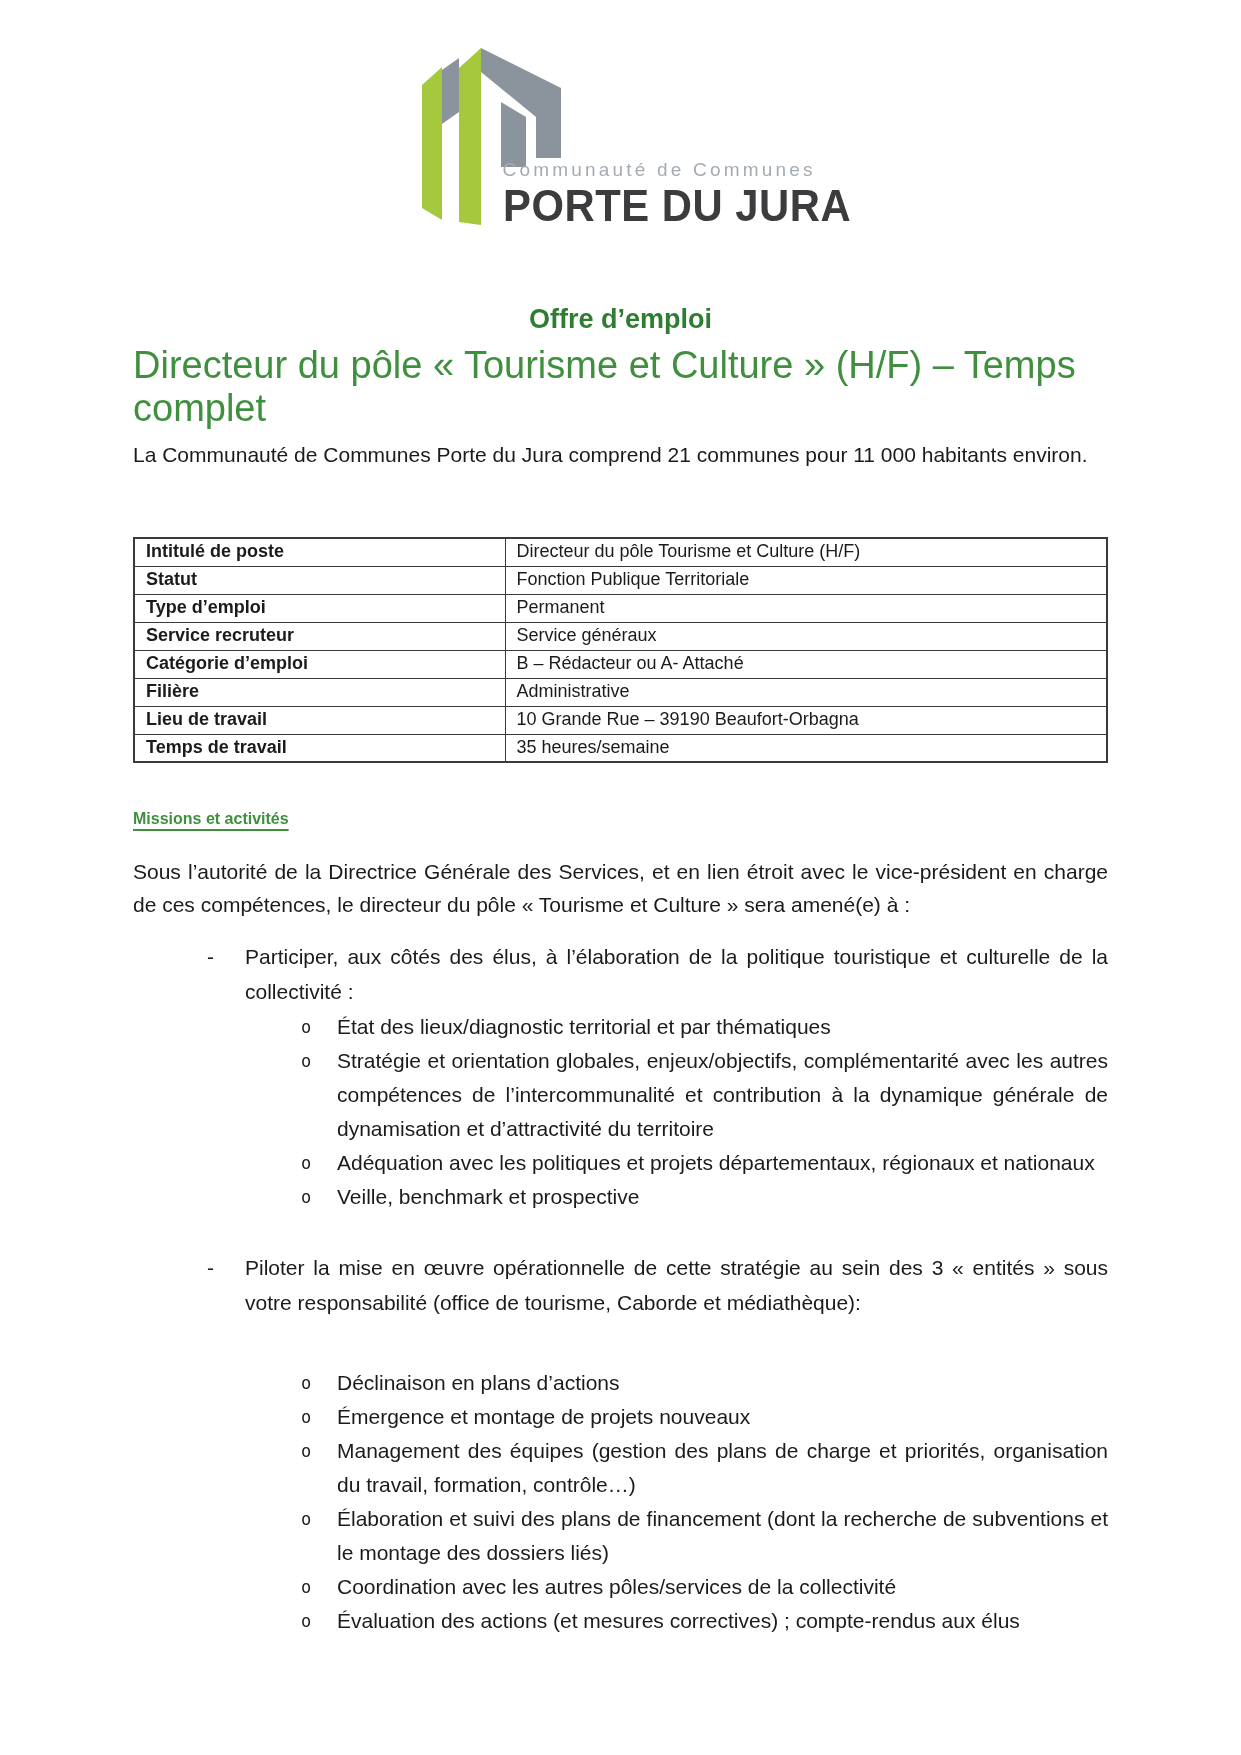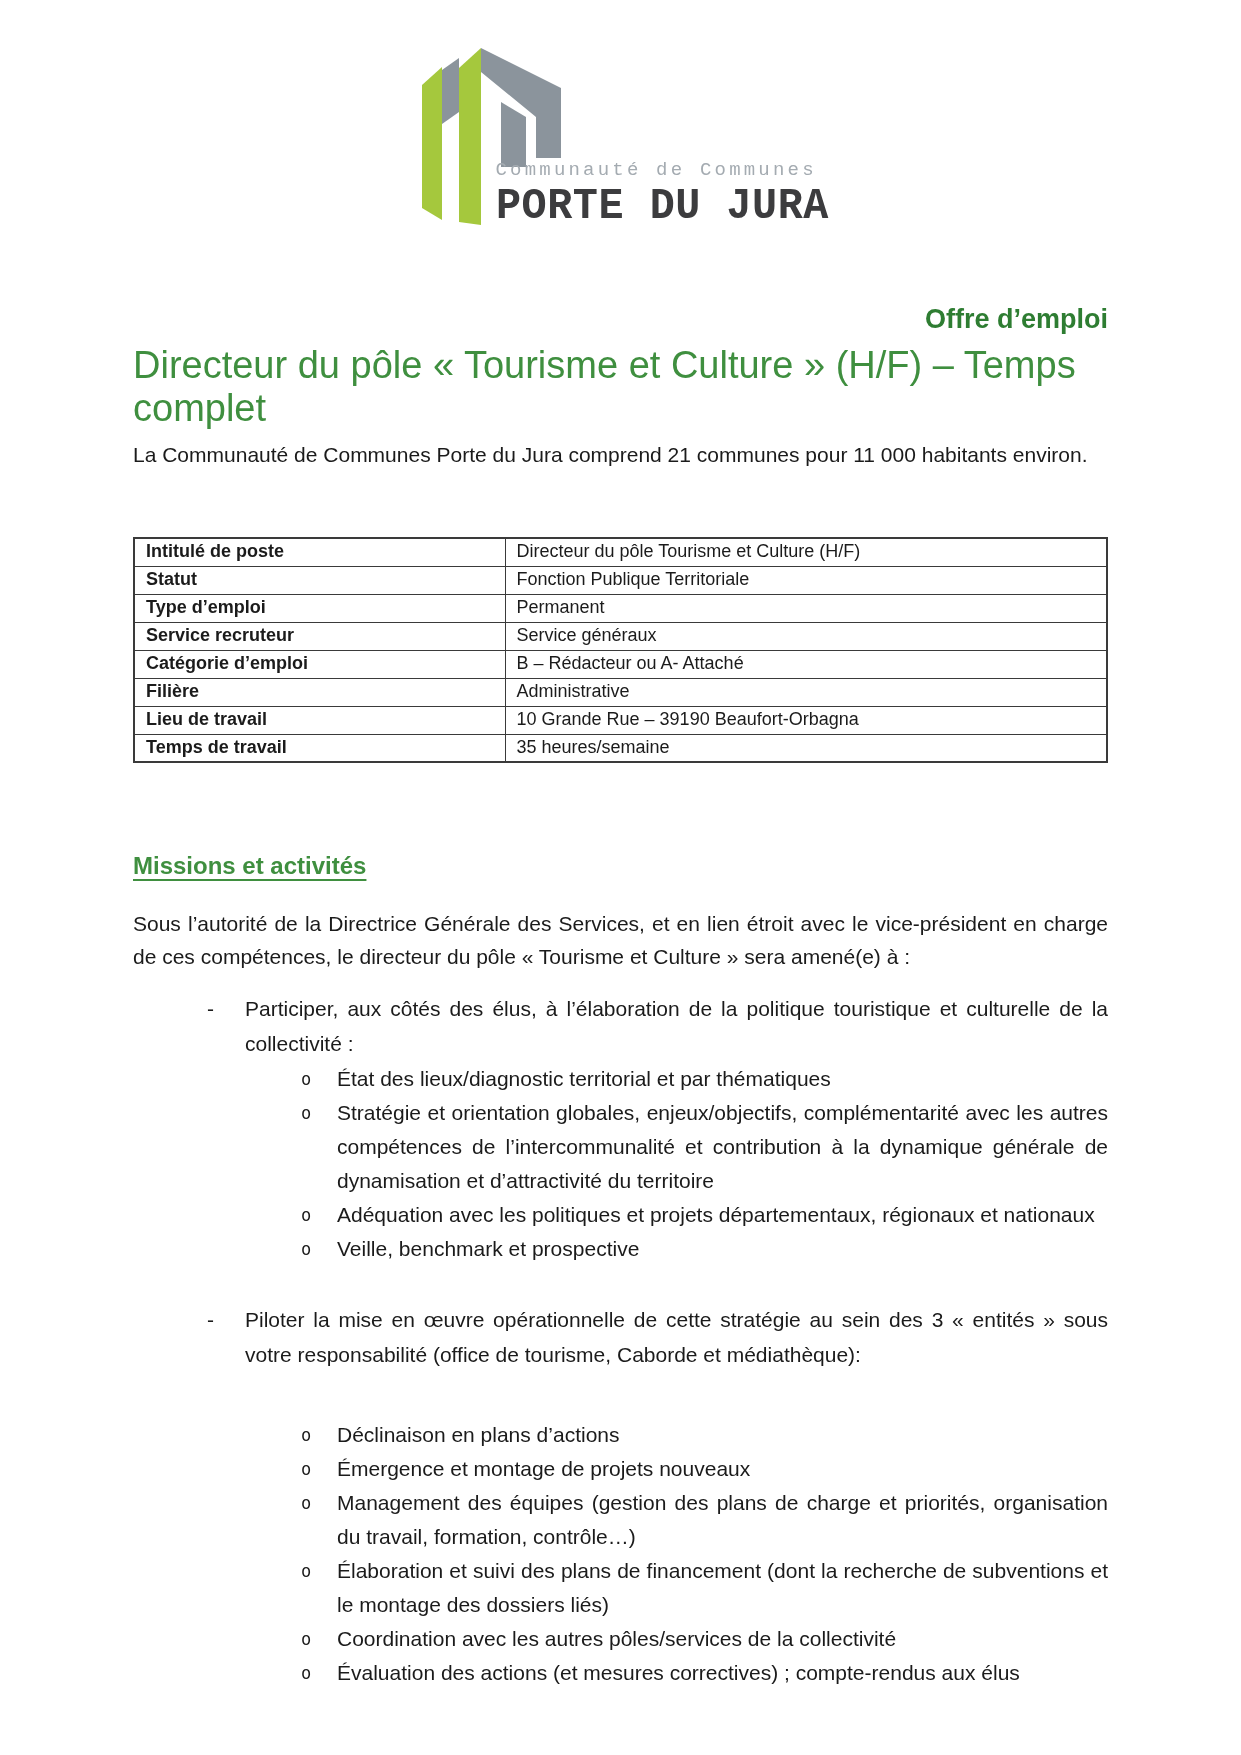--- a/index.html
+++ b/index.html
@@ -19,21 +19,21 @@
   .content { padding: 0 133px; }
 
   
   .logo {
     position: relative;
     width: 414px;
     height: 192px;
     margin: 38px auto 0;
   }
   .logo-mark { position: absolute; left: 0; top: 0; }
-  .logo-text { position: absolute; left: 82px; top: 121px; font-family: Liberation Mono, monospace; }
+  .logo-text { position: absolute; left: 89px; top: 121px; }
   .logo-line1 {
     font-size: 19px;
     font-weight: 400;
     letter-spacing: 3.2px;
     color: #a4abb1;
     white-space: nowrap;
   }
   .logo-line2 {
     margin-top: 1px;
     font-size: 41px;
@@ -41,21 +41,21 @@
     letter-spacing: 0.5px;
     color: #3c3c3e;
     white-space: nowrap;
     transform: scale(1.02, 1.06);
     transform-origin: left top;
   }
 
   
   .doc-title {
     margin-top: 74px;
-    text-align: right;
+    text-align: center;
     font-size: 27px;
     font-weight: 700;
     color: #2e7d32;
   }
   .doc-subtitle {
     margin-top: 9px;
     text-align: left;
     font-size: 38px;
     font-weight: 400;
     color: #3f8f3f;
@@ -82,22 +82,22 @@
     border: 1.5px solid #3a3a3a;
     padding: 2px 11px 3px;
     height: 28px;
     vertical-align: middle;
   }
   .info-table td.label-cell { width: 371px; font-weight: 700; }
   .info-table td.value-cell { font-weight: 400; }
 
   
   .section-heading {
-    margin-top: 89px;
-    font-size: 24px;
+    margin-top: 47px;
+    font-size: 16px;
     font-weight: 700;
     color: #3f8f3f;
     text-decoration: underline;
     text-underline-offset: 5px;
     text-decoration-thickness: 2px;
   }
   .section-intro { margin-top: 27px; }
 
   
   .missions { margin-top: 2px; }

